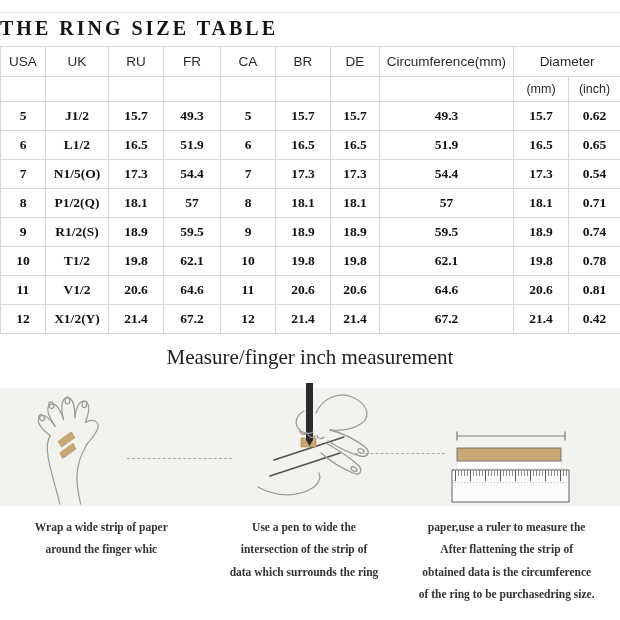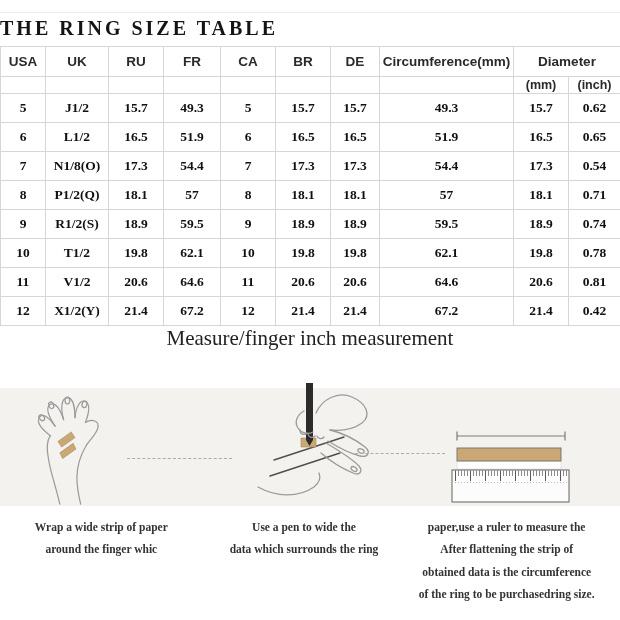--- a/index.html
+++ b/index.html
@@ -22,32 +22,32 @@
     font-size:20px;font-weight:700;letter-spacing:3px;color:#141414;
   }
   table.size-table{
     width:620px;border-collapse:collapse;table-layout:fixed;
   }
   .size-table th,.size-table td{
     border:1px solid var(--tableborder);text-align:center;vertical-align:middle;padding:0;
     overflow:hidden;white-space:nowrap;
   }
   .size-table thead tr.h1{height:30px;}
-  .size-table thead tr.h2{height:17px;}
+  .size-table thead tr.h2{height:25px;}
   .size-table thead th{
-    font-family:"Liberation Sans",sans-serif;font-weight:700;
+    font-family:"Liberation Sans",sans-serif;font-weight:400;
     font-size:13.5px;color:#2a2a2a;
   }
   .size-table thead tr.h2 th{font-size:12.5px;}
   .size-table tbody td{
     height:29px;font-family:"Liberation Serif",serif;
     font-size:13.5px;font-weight:700;color:#111;
   }
   .section-title{
-    text-align:center;
+    margin-top:11px;text-align:center;
     font-size:21px;font-weight:400;color:#222;
   }
   .panel{
     position:absolute;left:0;top:388px;width:620px;height:118px;
     background:var(--panel);
   }
   .illus{position:absolute;}
   .dash{position:absolute;height:0;border-top:1.6px dashed #ababab;}
   .dash1{left:127px;top:70px;width:105px;}
   .dash2{left:355px;top:65px;width:90px;}
@@ -129,21 +129,21 @@
         <td>51.9</td>
         <td>6</td>
         <td>16.5</td>
         <td>16.5</td>
         <td>51.9</td>
         <td>16.5</td>
         <td>0.65</td>
       </tr>
       <tr>
         <td>7</td>
-        <td>N1/8(O)</td>
+        <td>N1/5(O)</td>
         <td>17.3</td>
         <td>54.4</td>
         <td>7</td>
         <td>17.3</td>
         <td>17.3</td>
         <td>54.4</td>
         <td>17.3</td>
         <td>0.54</td>
       </tr>
       <tr>
@@ -280,20 +280,21 @@
 
 </div>
 
 <div class="captions">
   <div class="caption">
       <div>Wrap a wide strip of paper</div>
       <div>around the finger whic</div>
     </div>
   <div class="caption">
       <div>Use a pen to wide the</div>
+      <div>intersection of the strip of</div>
       <div>data which surrounds the ring</div>
     </div>
   <div class="caption">
       <div>paper,use a ruler to measure the</div>
       <div>After flattening the strip of</div>
       <div>obtained data is the circumference</div>
       <div>of the ring to be purchasedring size.</div>
     </div>
 </div>
 

